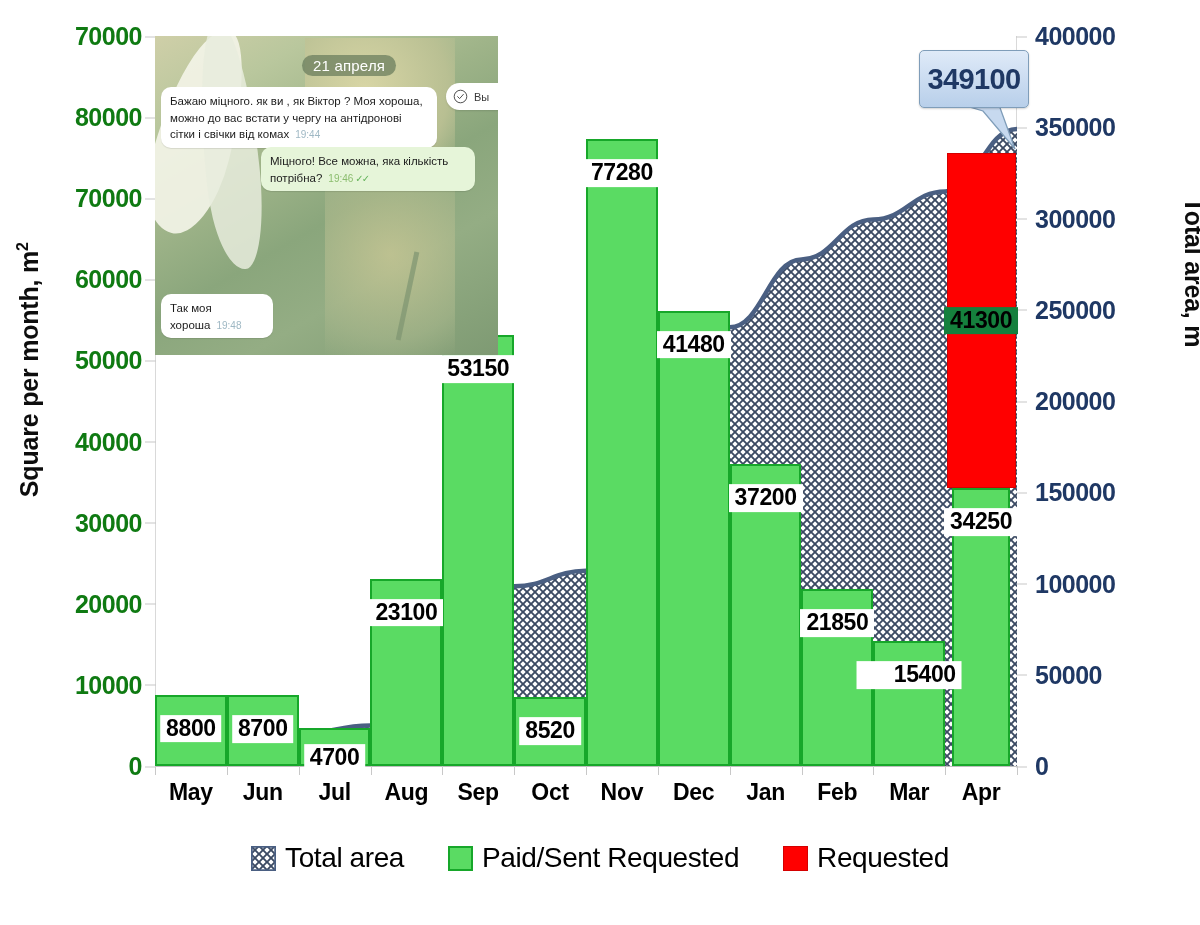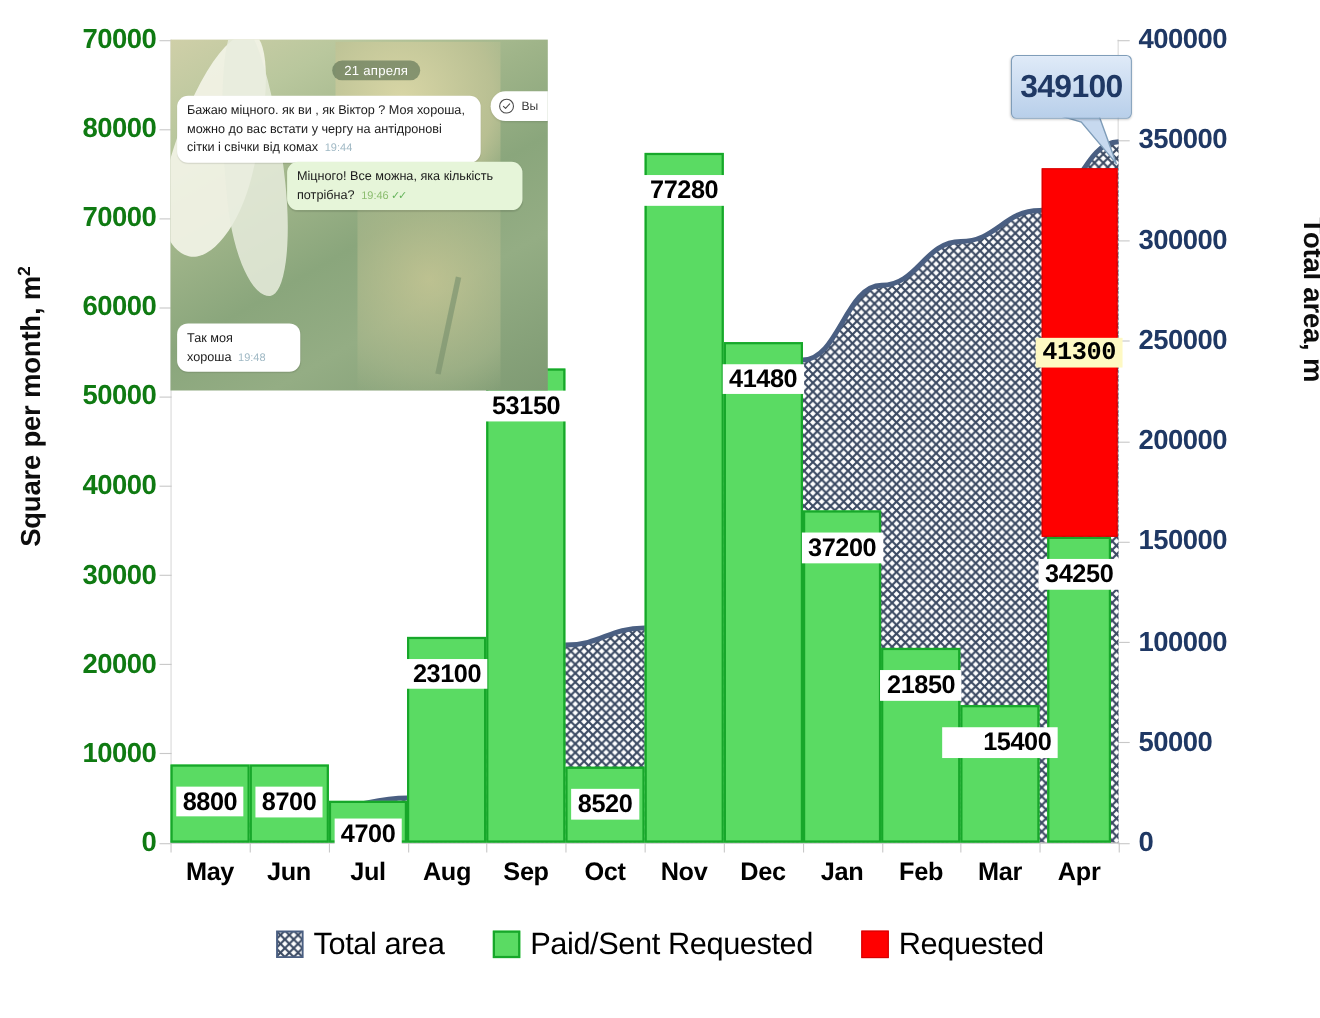--- a/index.html
+++ b/index.html
@@ -84,21 +84,21 @@
   
   #areaSvg{position:absolute;left:0;top:0;}
 
   
   .dlabel{
     position:absolute;transform:translate(-50%,-50%);
     background:#ffffff;color:#000000;font-size:23px;font-weight:bold;
     padding:1px 6px;white-space:nowrap;letter-spacing:-0.4px;line-height:1.12;
     z-index:14;
   }
-  .dlabel.pink{background:#fef9c3;font-family:Liberation Mono, monospace;}
+  .dlabel.pink{background:#15803d;}
 
   
   #callout{
     position:absolute;left:919px;top:50px;width:108px;height:56px;
     background:linear-gradient(#dfeaf8,#b8cfea);
     border:1.5px solid #7f9db9;border-radius:5px;
     display:flex;align-items:center;justify-content:center;
     font-size:29px;font-weight:bold;color:#1f3864;letter-spacing:-0.6px;
     box-shadow:0 1px 2px rgba(0,0,0,.18);z-index:30;
   }
@@ -132,21 +132,21 @@
     background:radial-gradient(circle at 50% 40%,#d9cf9a,#a9b78c 70%,rgba(0,0,0,0));
     opacity:.6;
   }
   #chat .stalk{
     position:absolute;left:250px;top:215px;width:5px;height:90px;
     background:#7d9470;transform:rotate(12deg);opacity:.7;
   }
   .datechip{
     position:absolute;left:147px;top:19px;
     background:rgba(104,124,92,.72);color:#ffffff;border-radius:11px;
-    padding:2px 11px;font-size:12px;letter-spacing:.2px;
+    padding:2px 11px;font-size:15px;letter-spacing:.2px;
   }
   .bub{
     position:absolute;border-radius:10px;padding:6px 9px 5px 9px;
     font-size:11.5px;line-height:1.45;color:#1b1b1b;
     box-shadow:0 1px 1px rgba(0,0,0,.10);
   }
   .bub.in{background:#ffffff;}
   .bub.out{background:#e6f5d9;}
   .bub .time{color:#9fb8c4;font-size:10px;margin-left:6px;}
   .bub.out .time{color:#8bbd6e;}

